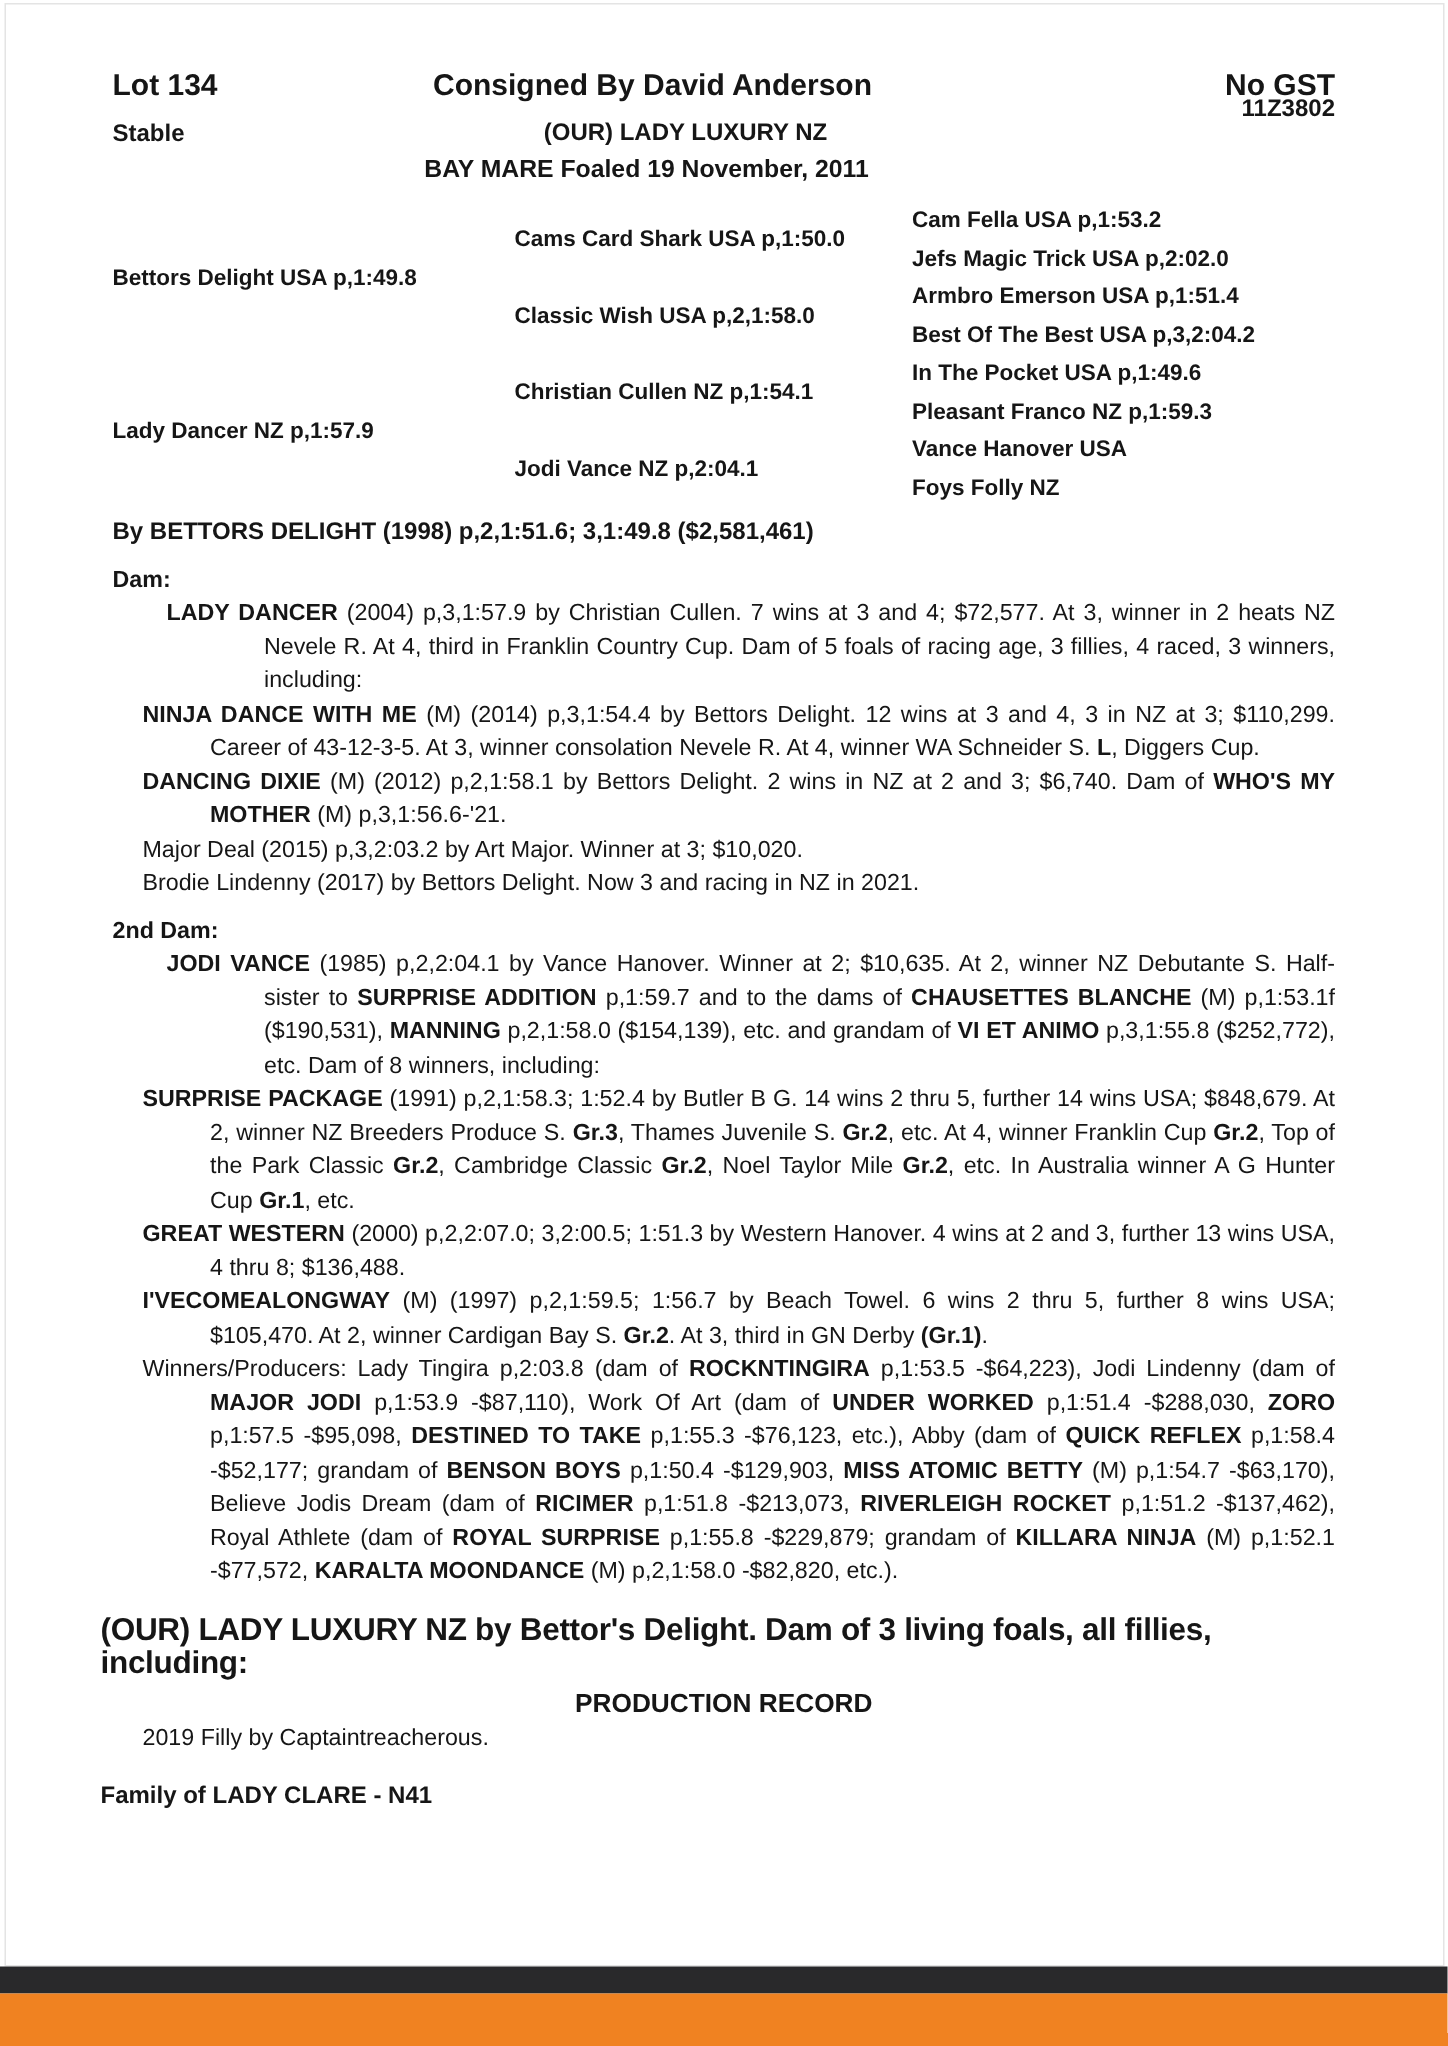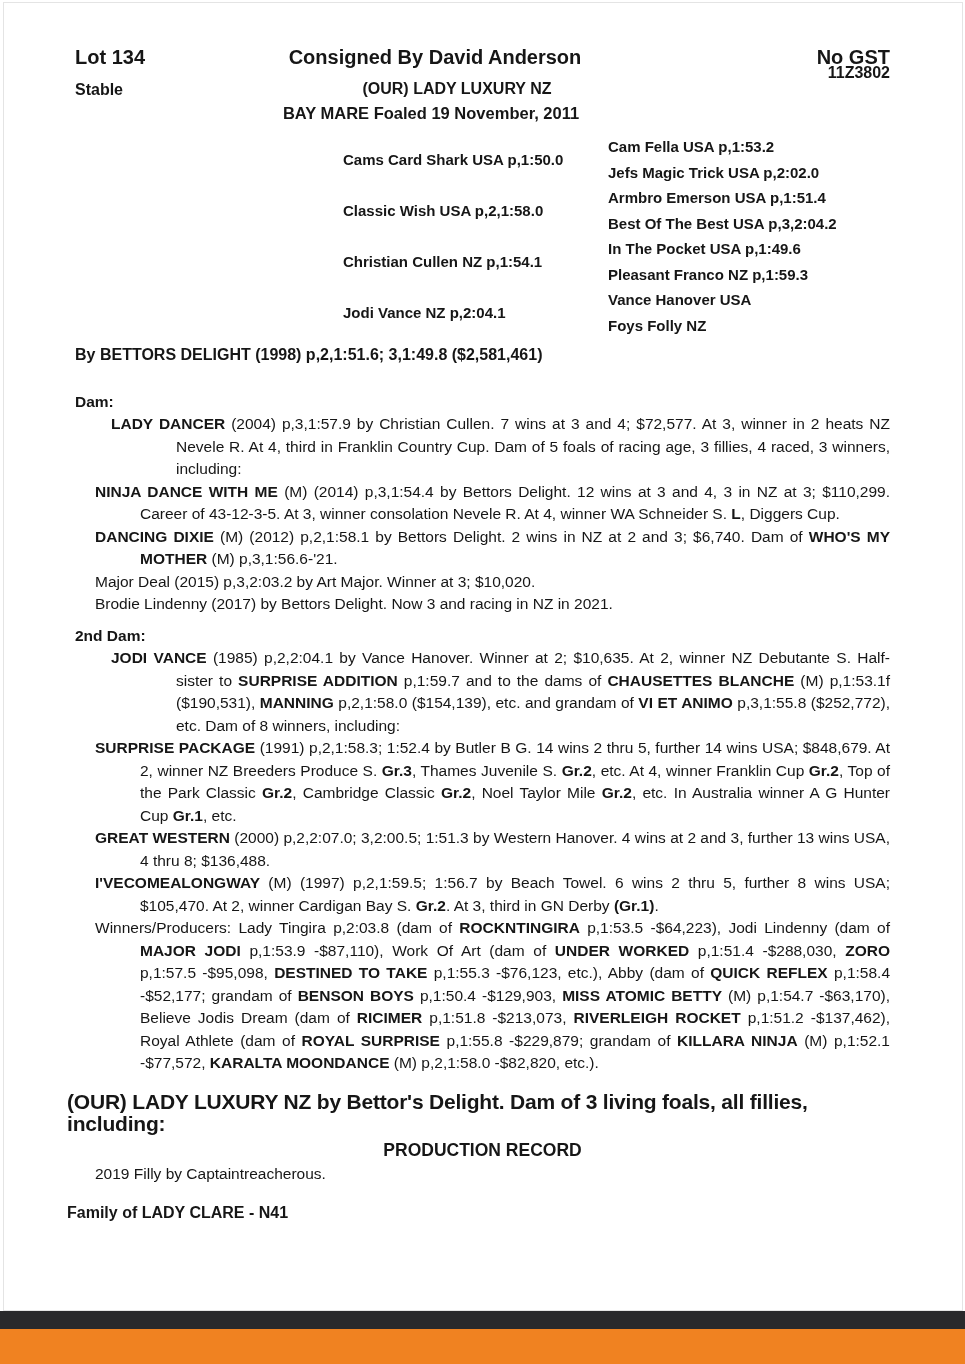--- a/index.html
+++ b/index.html
@@ -39,21 +39,21 @@
   .ped-col{position:absolute;top:0;height:100%;display:flex;
     flex-direction:column;justify-content:space-around;}
   .ped-col-1{left:0;width:262px;}
   .ped-col-2{left:268px;width:262px;}
   .ped-col-3{left:533px;width:282px;}
   .ped-cell{white-space:nowrap;}
 
   
   .bodytext{position:absolute;top:344px;left:0;width:815px;
     font-size:15.5px;line-height:22.5px;}
-  .sire-line{font-weight:bold;font-size:16px;margin:0 0 24px 0;}
+  .sire-line{font-weight:bold;font-size:16px;margin:0 0 9px 0;}
   .sec-head{font-weight:bold;margin:0;}
   .para{margin:0;text-align:justify;padding-left:65px;}
   .para.a{text-indent:-65px;margin-left:36px;}
   .para.b{text-indent:-45px;}
   .bold{font-weight:bold;}
   .gap{height:9px;}
 
   
   .prod-intro{font-size:21px;margin:16px 0 0 -8px;letter-spacing:-0.2px;font-weight:bold;}
   .prod-head{font-size:17.5px;font-weight:bold;text-align:center;
@@ -70,20 +70,24 @@
 
   <div class="hdr hdr-lot">Lot 134</div>
   <div class="hdr hdr-consignor">Consigned By David Anderson</div>
   <div class="hdr hdr-gst">No GST</div>
   <div class="hdr hdr-stable">Stable</div>
   <div class="hdr hdr-name">(OUR) LADY LUXURY NZ</div>
   <div class="hdr hdr-brand">11Z3802</div>
   <div class="hdr hdr-foaled">BAY MARE Foaled 19 November, 2011</div>
 
   <div class="pedigree">
+    <div class="ped-col ped-col-1">
+        <div class="ped-cell">Bettors Delight USA p,1:49.8</div>
+        <div class="ped-cell">Lady Dancer NZ p,1:57.9</div>
+      </div>
     <div class="ped-col ped-col-2">
         <div class="ped-cell">Cams Card Shark USA p,1:50.0</div>
         <div class="ped-cell">Classic Wish USA p,2,1:58.0</div>
         <div class="ped-cell">Christian Cullen NZ p,1:54.1</div>
         <div class="ped-cell">Jodi Vance NZ p,2:04.1</div>
       </div>
     <div class="ped-col ped-col-3">
         <div class="ped-cell">Cam Fella USA p,1:53.2</div>
         <div class="ped-cell">Jefs Magic Trick USA p,2:02.0</div>
         <div class="ped-cell">Armbro Emerson USA p,1:51.4</div>

